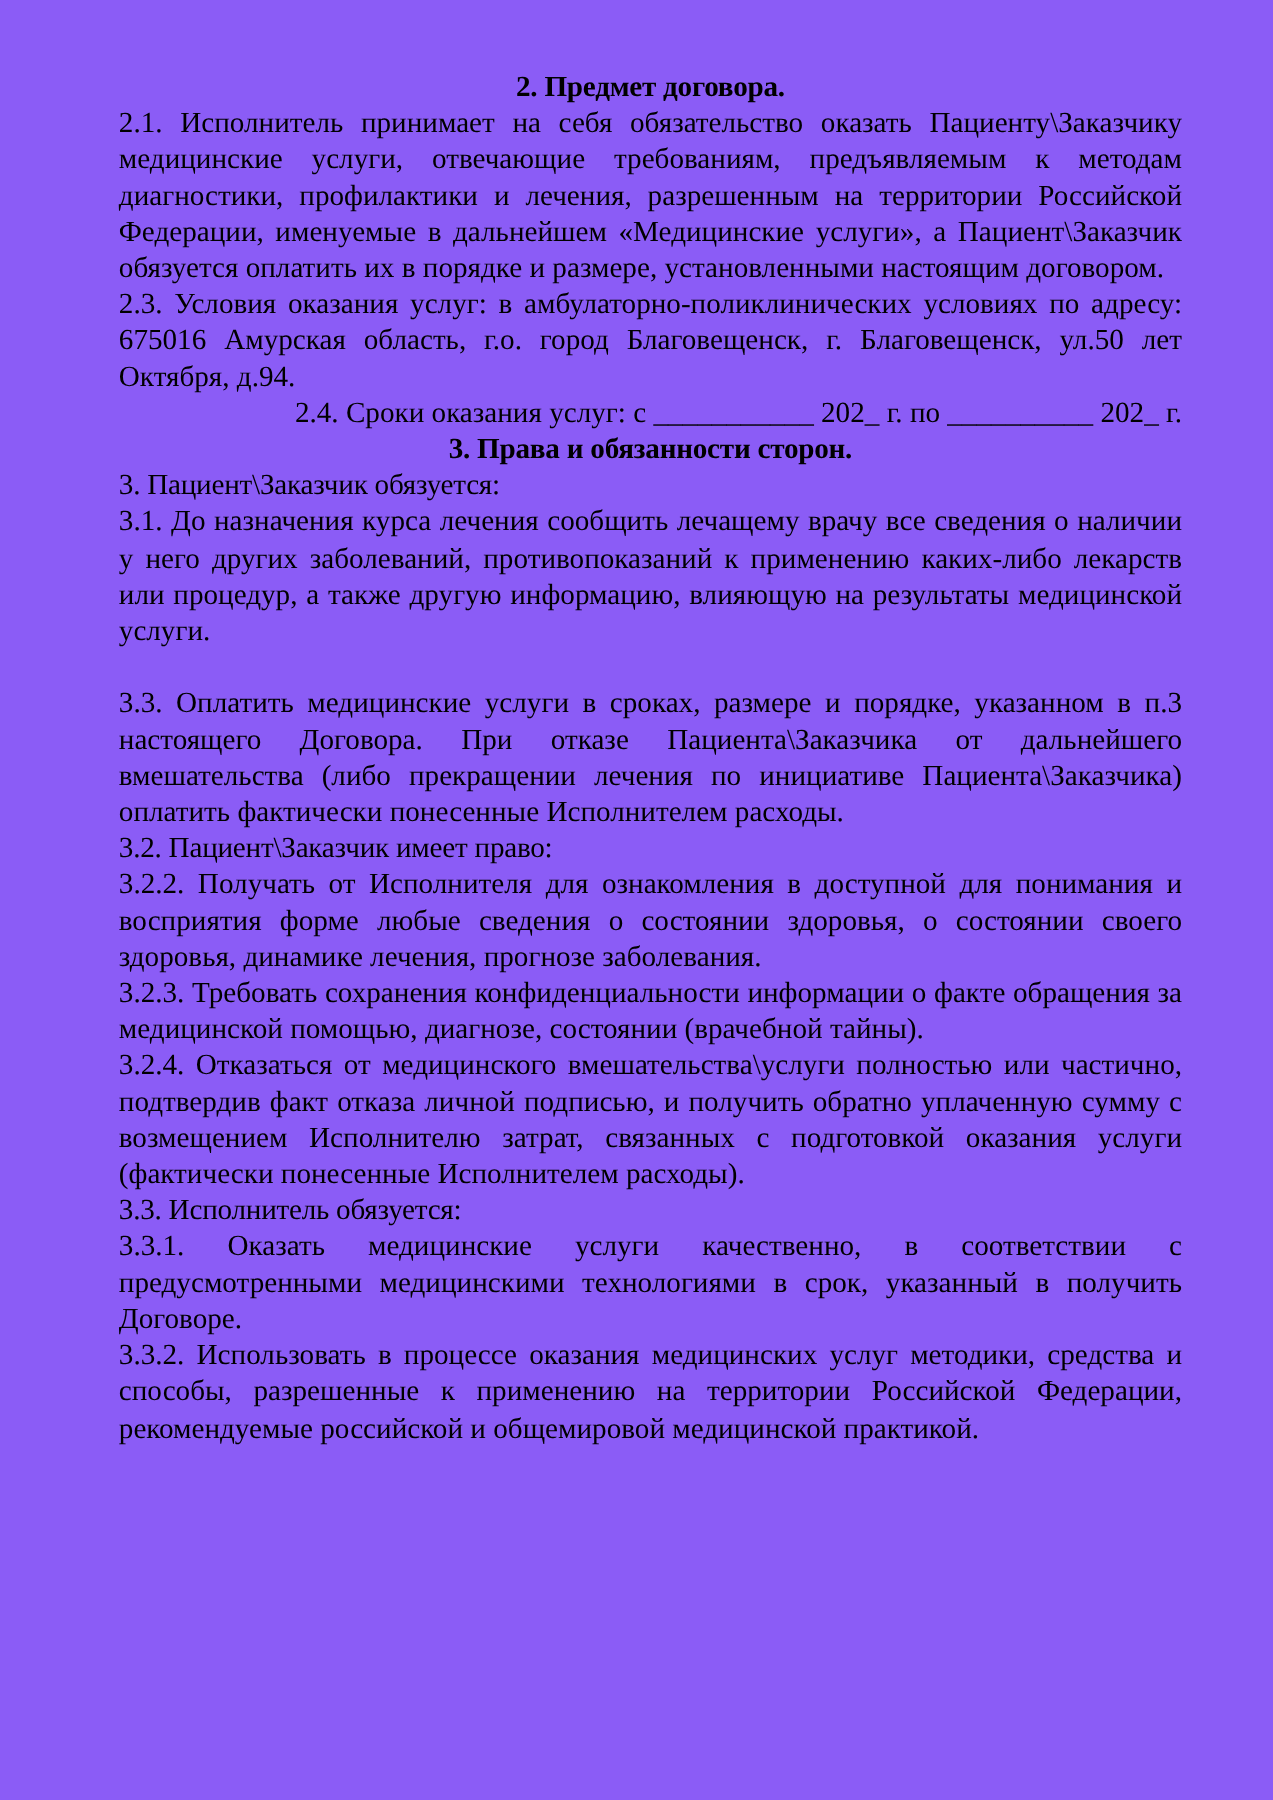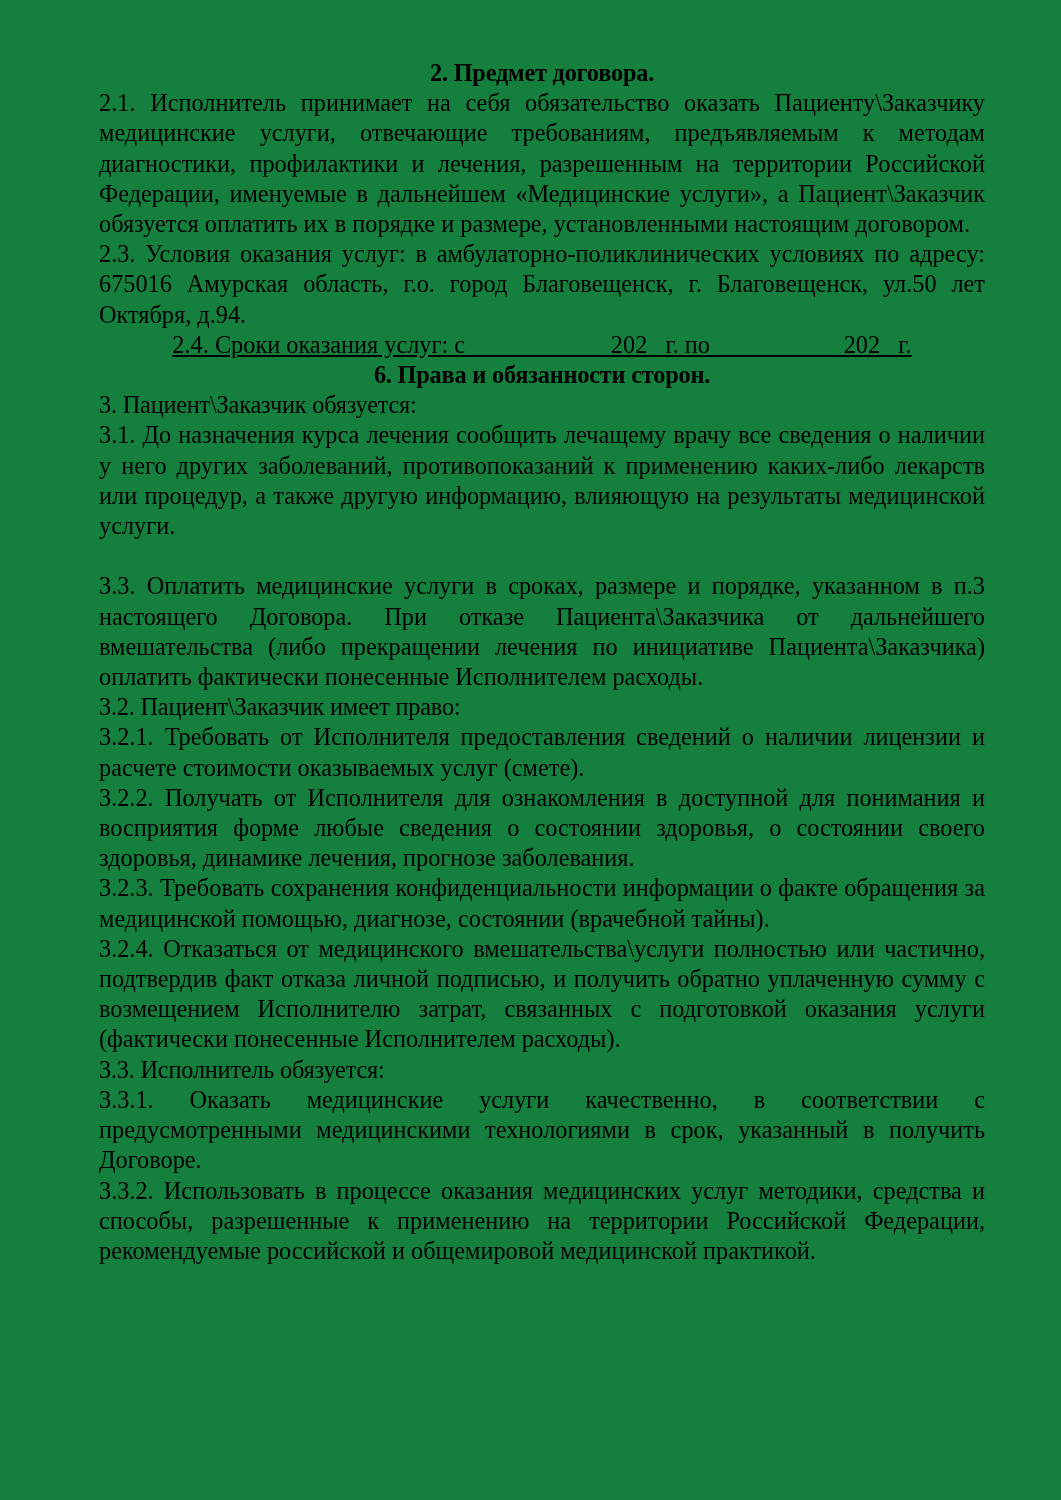--- a/index.html
+++ b/index.html
@@ -13,21 +13,21 @@
     height: 1500px;
     overflow: hidden;
     font-family: "Liberation Serif", "DejaVu Serif", serif;
     color: #000000;
     -webkit-font-smoothing: antialiased;
   }
   .page {
     position: relative;
     width: 1061px;
     height: 1500px;
-    background: #15803d;
+    background: #8b5cf6;
     box-sizing: border-box;
   }
   .content {
     position: absolute;
     left: 99px;
     top: 58px;
     width: 886px;
   }
   .blk {
     font-size: 24.3px;
@@ -47,44 +47,42 @@
     font-weight: normal;
     letter-spacing: -0.2px;
   }
   .para-justify {
     text-align: justify;
     text-align-last: left;
     text-justify: inter-word;
     hyphens: none;
   }
   .para-left {
-    text-align: center;
-    text-decoration: underline;
+    text-align: right;
   }
   .spacer-line {
     height: 30.2px;
   }
 </style>
 </head>
 <body>
 
 <div class="page">
   <div class="content" id="content-root">
 
   <div class="blk heading-center">2. Предмет договора.</div>
       <div class="blk para-justify">2.1. Исполнитель принимает на себя обязательство оказать Пациенту\Заказчику медицинские услуги, отвечающие требованиям, предъявляемым к методам диагностики, профилактики и лечения, разрешенным на территории Российской Федерации, именуемые в дальнейшем «Медицинские услуги», а Пациент\Заказчик обязуется оплатить их в порядке и размере, установленными настоящим договором.</div>
       <div class="blk para-justify">2.3. Условия оказания услуг: в амбулаторно-поликлинических условиях по адресу: 675016 Амурская область, г.о. город Благовещенск, г. Благовещенск, ул.50 лет Октября, д.94.</div>
       <div class="blk para-left">2.4. Сроки оказания услуг: с ___________ 202_ г. по __________ 202_ г.</div>
-      <div class="blk heading-center">6. Права и обязанности сторон.</div>
+      <div class="blk heading-center">3. Права и обязанности сторон.</div>
       <div class="blk subheading">3. Пациент\Заказчик обязуется:</div>
       <div class="blk para-justify">3.1. До назначения курса лечения сообщить лечащему врачу все сведения о наличии у него других заболеваний, противопоказаний к применению каких-либо лекарств или процедур, а также другую информацию, влияющую на результаты медицинской услуги.</div>
       <div class="blk spacer-line"></div>
       <div class="blk para-justify">3.3. Оплатить медицинские услуги в сроках, размере и порядке, указанном в п.3 настоящего Договора. При отказе Пациента\Заказчика от дальнейшего вмешательства (либо прекращении лечения по инициативе Пациента\Заказчика) оплатить фактически понесенные Исполнителем расходы.</div>
       <div class="blk subheading">3.2. Пациент\Заказчик имеет право:</div>
-      <div class="blk para-justify">3.2.1. Требовать от Исполнителя предоставления сведений о наличии лицензии и расчете стоимости оказываемых услуг (смете).</div>
       <div class="blk para-justify">3.2.2. Получать от Исполнителя для ознакомления в доступной для понимания и восприятия форме любые сведения о состоянии здоровья, о состоянии своего здоровья, динамике лечения, прогнозе заболевания.</div>
       <div class="blk para-justify">3.2.3. Требовать сохранения конфиденциальности информации о факте обращения за медицинской помощью, диагнозе, состоянии (врачебной тайны).</div>
       <div class="blk para-justify">3.2.4. Отказаться от медицинского вмешательства\услуги полностью или частично, подтвердив факт отказа личной подписью, и получить обратно уплаченную сумму с возмещением Исполнителю затрат, связанных с подготовкой оказания услуги (фактически понесенные Исполнителем расходы).</div>
       <div class="blk subheading">3.3. Исполнитель обязуется:</div>
       <div class="blk para-justify">3.3.1. Оказать медицинские услуги качественно, в соответствии с предусмотренными медицинскими технологиями в срок, указанный в получить Договоре.</div>
       <div class="blk para-justify">3.3.2. Использовать в процессе оказания медицинских услуг методики, средства и способы, разрешенные к применению на территории Российской Федерации, рекомендуемые российской и общемировой медицинской практикой.</div>
     </div>
 </div>
 
 </body></html>

